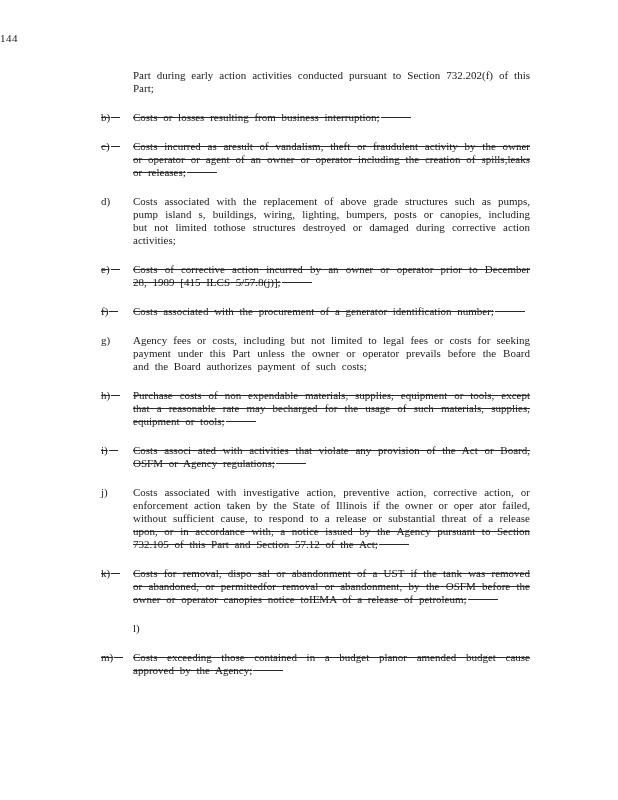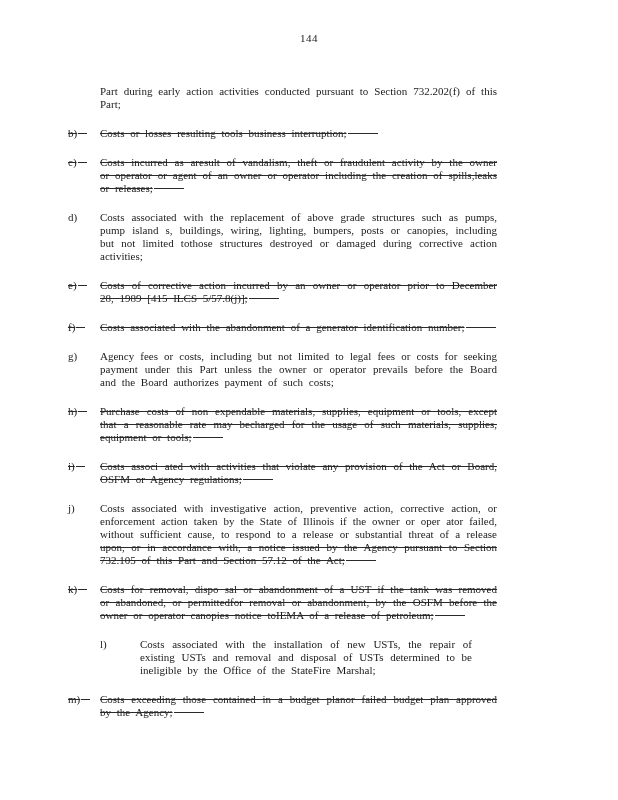--- a/index.html
+++ b/index.html
@@ -14,26 +14,26 @@
   .page {
     width: 618px;
     height: 800px;
     background: #ffffff;
     box-sizing: border-box;
     padding-top: 32px;
     font-size: 11px;
     line-height: 13px;
   }
   .pagenum {
-    text-align: center;
-    margin: 0 0 40px 0;
+    text-align: left;
+    margin: 0 0 24px 0;
     letter-spacing: 0.5px;
   }
   .content {
-    margin-left: 68px;
+    margin-left: 101px;
     width: 429px;
   }
   .intro {
     margin: 0 0 16px 32px;
     width: 397px;
     text-align: justify;
     word-spacing: 3px;
   }
   .item {
     display: flex;
@@ -79,41 +79,41 @@
 <div class="page">
 
   <p class="pagenum">144</p>
 
   <div class="content">
 
     <p class="intro">Part during early action activities conducted pursuant to Section 732.202(f) of this Part;</p>
 
     <div class="item">
       <span class="label struck tail">b)</span>
-      <p class="text struck tail">Costs or losses resulting tools business interruption;</p>
+      <p class="text struck tail">Costs or losses resulting from business interruption;</p>
     </div>
 
     <div class="item">
       <span class="label struck tail">c)</span>
       <p class="text struck tail">Costs incurred as aresult of vandalism, theft or fraudulent activity by the owner or operator or agent of an owner or operator including the creation of spills,leaks or releases;</p>
     </div>
 
     <div class="item">
       <span class="label">d)</span>
       <p class="text">Costs associated with the replacement of above grade structures such as pumps, pump island s, buildings, wiring, lighting, bumpers, posts or canopies, including but not limited tothose structures destroyed or damaged during corrective action activities;</p>
     </div>
 
     <div class="item">
       <span class="label struck tail">e)</span>
       <p class="text struck tail">Costs of corrective action incurred by an owner or operator prior to December 28, 1989 [415 ILCS 5/57.8(j)];</p>
     </div>
 
     <div class="item">
       <span class="label struck tail">f)</span>
-      <p class="text struck tail">Costs associated with the abandonment of a generator identification number;</p>
+      <p class="text struck tail">Costs associated with the procurement of a generator identification number;</p>
     </div>
 
     <div class="item">
       <span class="label">g)</span>
       <p class="text">Agency fees or costs, including but not limited to legal fees or costs for seeking payment under this Part unless the owner or operator prevails before the Board and the Board authorizes payment of such costs;</p>
     </div>
 
     <div class="item">
       <span class="label struck tail">h)</span>
       <p class="text struck tail">Purchase costs of non expendable materials, supplies, equipment or tools, except that a reasonable rate may becharged for the usage of such materials, supplies, equipment or tools;</p>
@@ -129,22 +129,21 @@
       <p class="text"><span>Costs associated with investigative action, preventive action, corrective action, or enforcement action taken by the State of Illinois if the owner or oper ator failed, without sufficient cause, to respond to a release or substantial threat of a release </span><span class="struck tail">upon, or in accordance with, a notice issued by the Agency pursuant to Section 732.105 of this Part and Section 57.12 of the Act;</span></p>
     </div>
 
     <div class="item">
       <span class="label struck tail">k)</span>
       <p class="text struck tail">Costs for removal, dispo sal or abandonment of a UST if the tank was removed or abandoned, or permittedfor removal or abandonment, by the OSFM before the owner or operator canopies notice toIEMA of a release of petroleum;</p>
     </div>
 
     <div class="item nested">
       <span class="label">l)</span>
-      <p class="text">Costs associated with the installation of new USTs, the repair of existing USTs and removal and disposal of USTs determined to be ineligible by the Office of the StateFire Marshal;</p>
     </div>
 
     <div class="item">
       <span class="label struck tail">m)</span>
-      <p class="text struck tail">Costs exceeding those contained in a budget planor failed budget plan approved by the Agency;</p>
+      <p class="text struck tail">Costs exceeding those contained in a budget planor amended budget cause approved by the Agency;</p>
     </div>
 
   </div>
 </div>
 
 </body></html>

